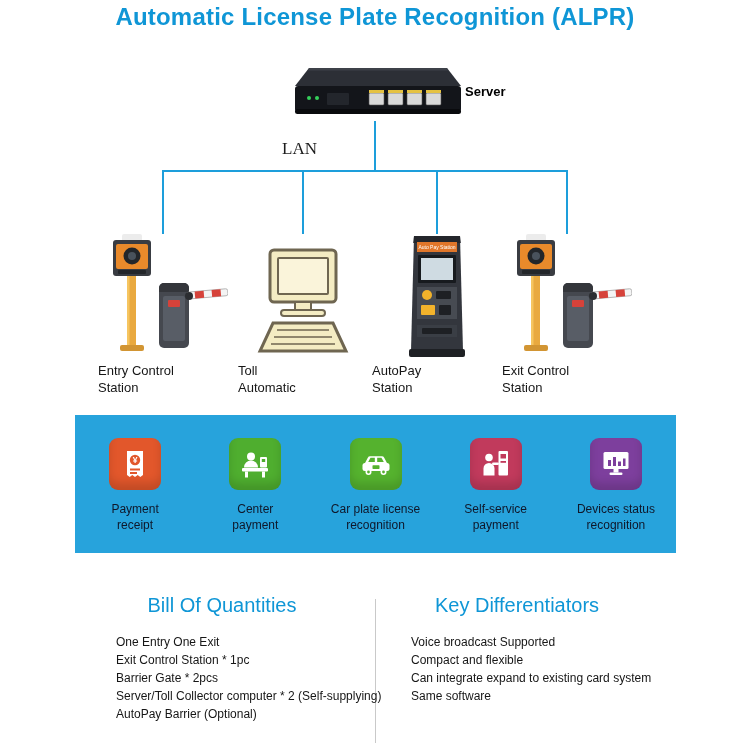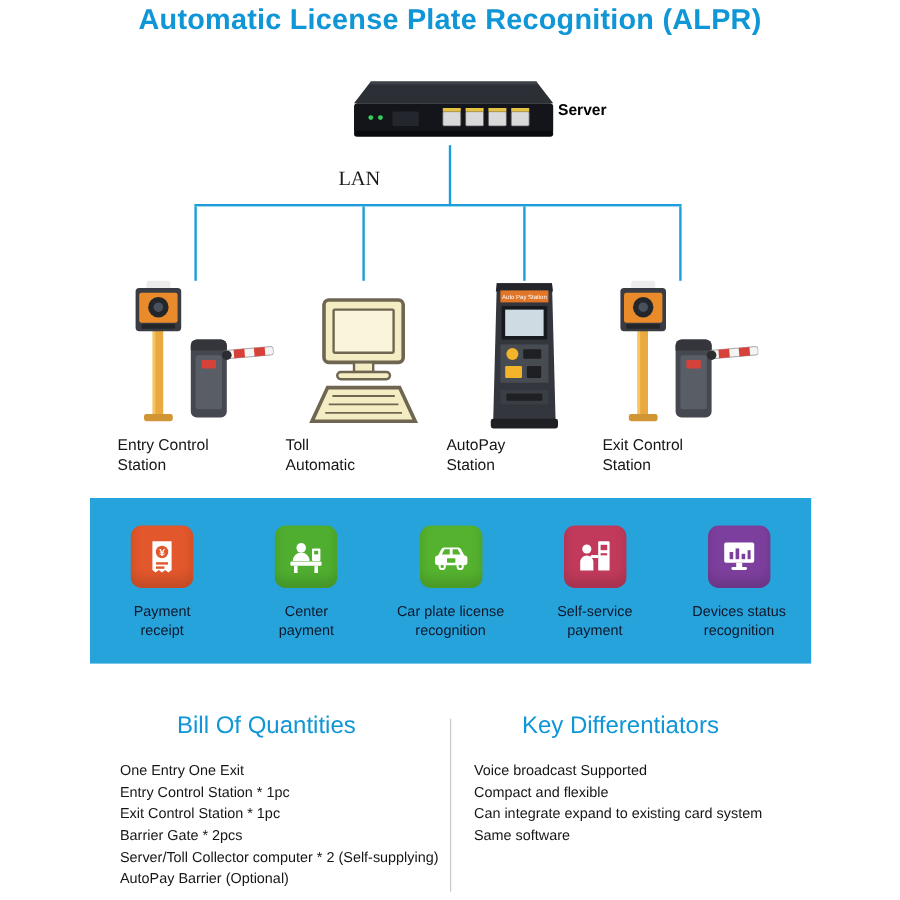--- a/index.html
+++ b/index.html
@@ -26,21 +26,21 @@
                   justify-content:center; box-shadow: inset 0 -7px 9px rgba(0,0,0,0.14); }
   .feature-label { margin-top:11px; text-align:center; color:#0f172a; font-size:12px; line-height:1.35; }
 
   .col-heading { position:absolute; top:594px; width:260px; text-align:center;
                  font-size:20px; font-weight:400; color:#0f96d6; }
   .heading-boq { left:92px; }
   .heading-kd { left:387px; }
   .v-divider { position:absolute; left:375px; top:599px; width:1px; height:144px; background:#c9c9c9; }
 
   .item-list { position:absolute; top:633px; font-size:12px; color:#161616; }
-  .item-list div { height:18px; line-height:18px; white-space:nowrap; }
+  .item-list div { height:18px; line-height:18px; white-space:nowrap;margin-left:16px; }
   .list-boq { left:100px; width:270px; }
   .list-kd { left:395px; width:300px; }
 </style>
 </head>
 <body>
 
 <div class="page">
 
   <div class="title">Automatic License Plate Recognition (ALPR)</div>
 
@@ -267,21 +267,20 @@
     </div>
 
   </div>
 
   <div class="col-heading heading-boq">Bill Of Quantities</div>
   <div class="col-heading heading-kd">Key Differentiators</div>
   <div class="v-divider"></div>
 
   <div class="item-list list-boq">
     <div>One Entry One Exit</div>
-    <div>Entry Control Station * 1pc</div>
     <div>Exit Control Station * 1pc</div>
     <div>Barrier Gate * 2pcs</div>
     <div>Server/Toll Collector computer * 2 (Self-supplying)</div>
     <div>AutoPay Barrier  (Optional)</div>
   </div>
 
   <div class="item-list list-kd">
     <div>Voice broadcast Supported</div>
     <div>Compact and flexible</div>
     <div>Can integrate expand to existing card system</div>

